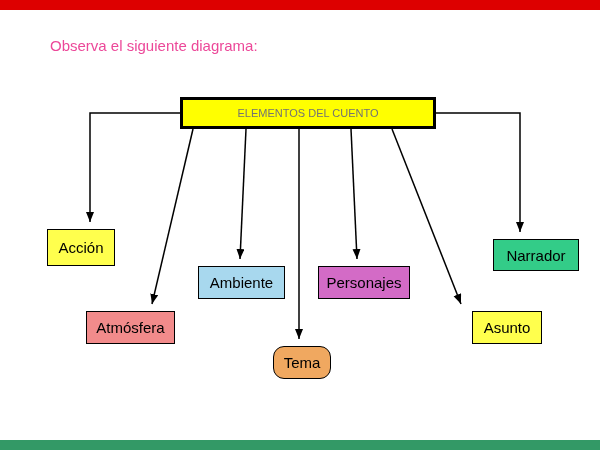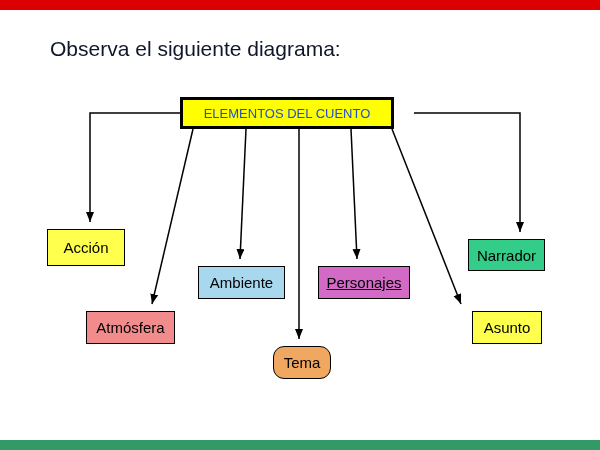--- a/index.html
+++ b/index.html
@@ -19,60 +19,60 @@
     left: 0;
     width: 600px;
     height: 10px;
   }
   .bar.top { top: 0; }
   .bar.bottom { bottom: 0; }
   .slide-title {
     position: absolute;
     left: 50px;
     top: 37px;
-    font-size: 21px;
-    color: #0f172a;
+    font-size: 15px;
+    color: #ec4899;
     white-space: nowrap;
   }
   .svg-layer {
     position: absolute;
     left: 0;
     top: 0;
   }
   .root-node {
     position: absolute;
     left: 180px;
     top: 97px;
-    width: 214px;
+    width: 256px;
     height: 32px;
     border: 3px solid #000000;
     box-sizing: border-box;
     display: flex;
     align-items: center;
     justify-content: center;
-    font-size: 13px;
-    color: #1d4ed8;
+    font-size: 11px;
+    color: #737373;
   }
   .node {
     position: absolute;
     border: 1px solid #000000;
     box-sizing: border-box;
     display: flex;
     align-items: center;
     justify-content: center;
     font-size: 15px;
     color: #000000;
   }
-  .n-accion     { left: 47px;  top: 229px; width: 78px; height: 37px; }
+  .n-accion     { left: 47px;  top: 229px; width: 68px; height: 37px; }
   .n-atmosfera  { left: 86px;  top: 311px; width: 89px; height: 33px; }
   .n-ambiente   { left: 198px; top: 266px; width: 87px; height: 33px; }
   .n-tema       { left: 273px; top: 346px; width: 58px; height: 33px; border-radius: 11px; }
   .n-personajes { left: 318px; top: 266px; width: 92px; height: 33px; }
   .n-asunto     { left: 431px; top: 311px; width: 70px; height: 33px; }
-  .n-narrador   { left: 468px; top: 239px; width: 77px; height: 32px; }
+  .n-narrador   { left: 493px; top: 239px; width: 86px; height: 32px; }
 </style>
 </head>
 <body>
 
 <div class="slide">
 
   <div class="bar top" style="background: rgb(221, 0, 0);"></div>
 
   <div class="slide-title">Observa el siguiente diagrama:</div>
 
@@ -94,21 +94,21 @@
   <div class="root-node" style="background: rgb(255, 255, 0);">ELEMENTOS DEL CUENTO</div>
 
   <div class="node n-accion" style="background: rgb(255, 255, 77);">Acción</div>
 
   <div class="node n-ambiente" style="background: rgb(168, 216, 238);">Ambiente</div>
 
   <div class="node n-atmosfera" style="background: rgb(242, 139, 139);">Atmósfera</div>
 
   <div class="node n-tema" style="background: rgb(240, 168, 96);">Tema</div>
 
-  <div class="node n-personajes" style="background: rgb(211, 107, 198); text-decoration: underline;">Personajes</div>
+  <div class="node n-personajes" style="background: rgb(211, 107, 198);">Personajes</div>
 
   <div class="node n-asunto" style="background: rgb(255, 255, 77); margin-left: 41px;">Asunto</div>
 
   <div class="node n-narrador" style="background: rgb(51, 204, 136);">Narrador</div>
 
   <div class="bar bottom" style="background: rgb(51, 153, 102);"></div>
 
 </div>
 
 </body></html>

